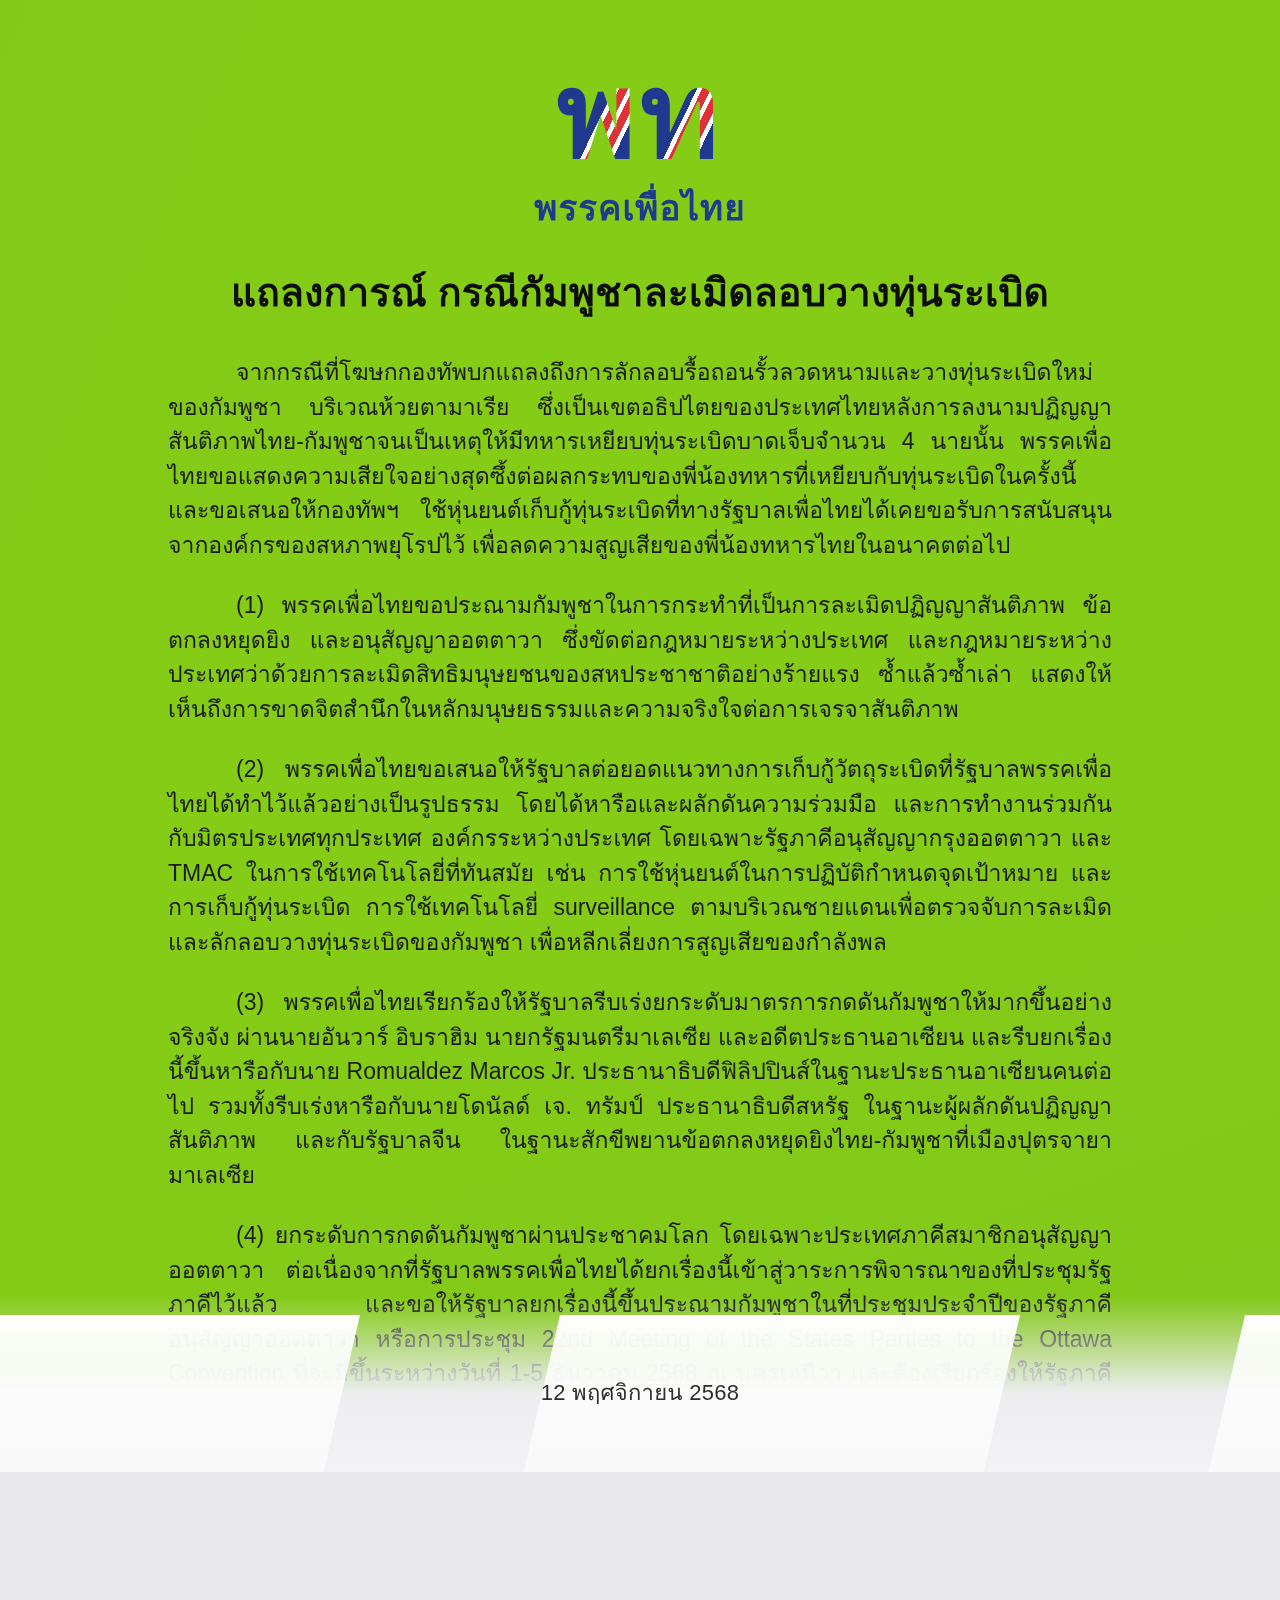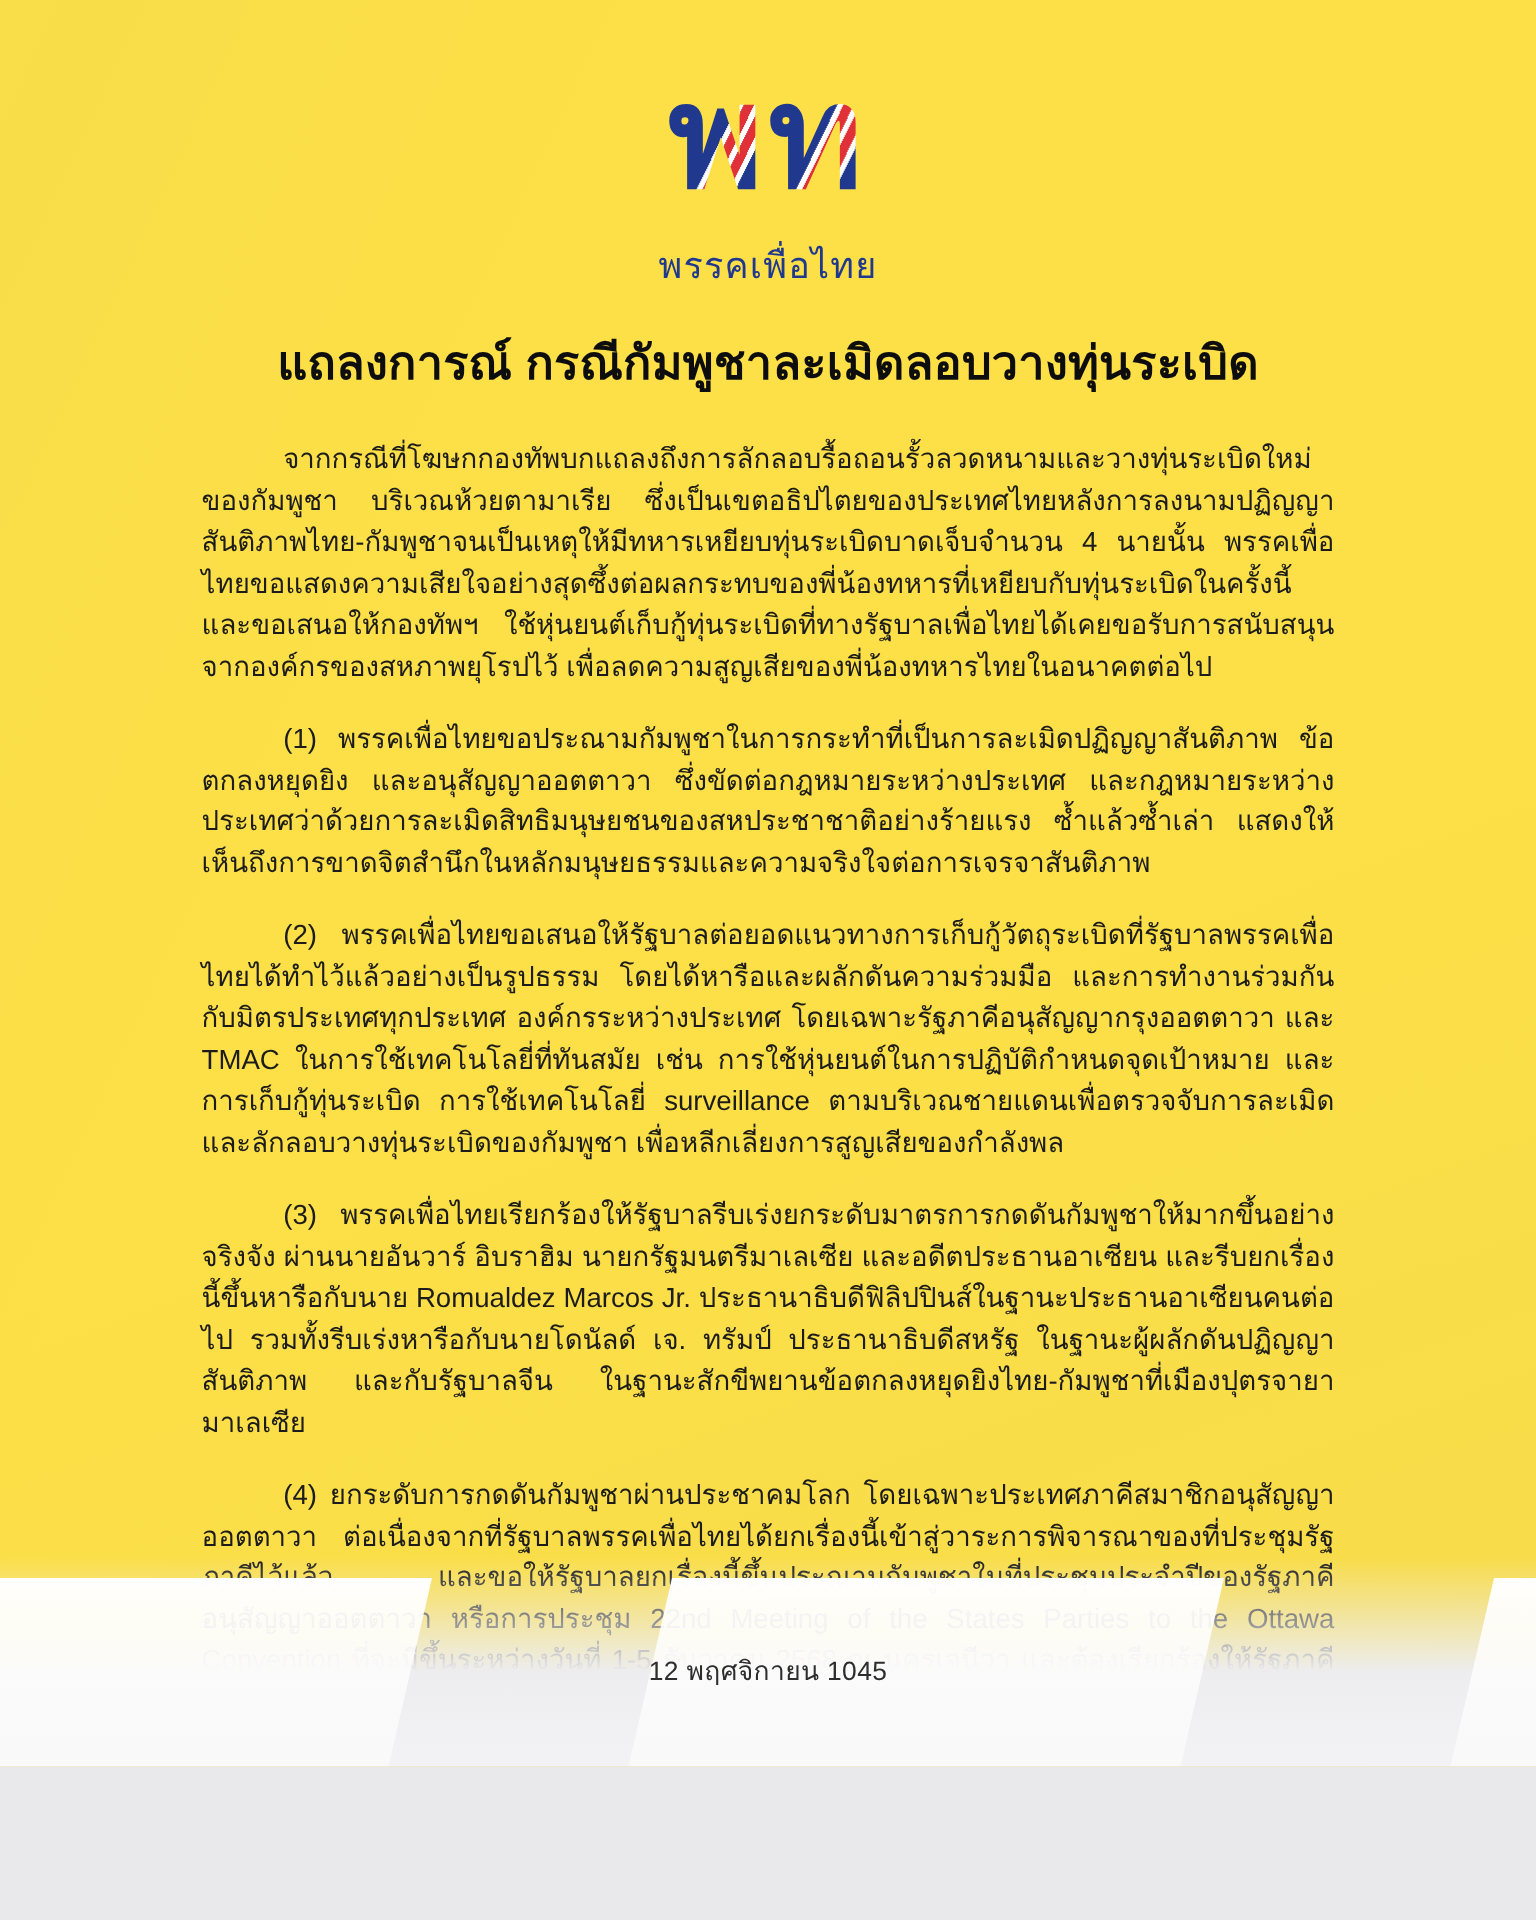--- a/index.html
+++ b/index.html
@@ -1,21 +1,21 @@
 <!DOCTYPE html>
 <html lang="th"><head>
 <meta charset="utf-8">
 <style>
   html, body { margin: 0; padding: 0; background: #e9e9eb; }
   .page {
     position: relative;
     width: 1280px;
     height: 1472px;
     margin: 0 auto;
-    background: #fde047;
+    background: #84cc16;
     overflow: hidden;
     font-family: "Liberation Sans", "DejaVu Sans", sans-serif;
     color: #1b1b1b;
   }
   
   .page::before {
     content: "";
     position: absolute; inset: 0;
     background:
       linear-gradient(160deg, rgba(255,255,255,0) 55%, rgba(120,120,130,0.05) 100%),
@@ -59,23 +59,23 @@
       #e03038 55.5%,#e03038 61.5%,
       #ffffff 61.5%,#ffffff 65%,
       #e03038 65%,  #e03038 71%,
       #ffffff 71%,  #ffffff 74.5%,
       #20398f 74.5%,#20398f 100%);
     -webkit-background-clip: text;
     background-clip: text;
     color: transparent;
   }
   .logo-wordmark {
-    margin-top: 20px;
-    font-size: 30px;
-    font-weight: 400;
+    margin-top: 2px;
+    font-size: 35px;
+    font-weight: 700;
     color: #20398f;
     letter-spacing: 1px;
   }
 
   
   .doc-title {
     margin: 26px auto 0;
     text-align: center;
     font-size: 39px;
     font-weight: 800;
@@ -131,15 +131,15 @@
       <p class="para">(4) ยกระดับการกดดันกัมพูชาผ่านประชาคมโลก โดยเฉพาะประเทศภาคีสมาชิกอนุสัญญาออตตาวา ต่อเนื่องจากที่รัฐบาลพรรคเพื่อไทยได้ยกเรื่องนี้เข้าสู่วาระการพิจารณาของที่ประชุมรัฐภาคีไว้แล้ว และขอให้รัฐบาลยกเรื่องนี้ขึ้นประณามกัมพูชาในที่ประชุมประจำปีของรัฐภาคีอนุสัญญาออตตาวา หรือการประชุม 22nd Meeting of the States Parties to the Ottawa Convention ที่จะมีขึ้นระหว่างวันที่ 1-5 ธันวาคม 2568 ณ นครเจนีวา และต้องเรียกร้องให้รัฐภาคีกดดันกัมพูชาอย่างจริงจังเพื่อให้กัมพูชาแสดงความจริงใจ และตระหนักในความผิดต่อการละเมิดกฎหมายระหว่างประเทศ กฎหมายสิทธิมนุษยชนของสหประชาชาติ และร่วมรับผิดชอบในการเก็บกู้ทุ่นระเบิดอย่างจริงจังด้วย</p>
       <p class="para">(5) พรรคเพื่อไทยเรียกร้องให้รัฐบาลรีบเร่งผลักดันการปราบปรามสแกมเมอร์ ซึ่งเป็นสาเหตุหลักที่นำมาซึ่งปัญหาความขัดแย้งต่างๆ ระหว่างไทย-กัมพูชาอย่างจริงจัง และแสดงบทบาทนำเหมือนที่รัฐบาลพรรคเพื่อไทยได้ทำไว้ ไม่ว่าจะเป็นการผลักดันให้เกิดมาตรการความร่วมมือต่างๆ อย่างเป็นรูปธรรมในการปราบปรามป้องกันสแกมเมอร์ กับประเทศเพื่อนบ้านในกรอบอนุภูมิภาคลุ่มน้ำโขงและอาเซียน กับมิตรประเทศมหาอำนาจในกรอบความร่วมมือทวิภาคี และการแสดงบทบาทนำในการขับเคลื่อนการปราบปรามสแกมเมอร์ร่วมกับสำนักงานว่าด้วยยาเสพติดและอาชญากรรมแห่งสหประชาชาติ (UNODC) ทั้งในเรื่องการตัดท่อน้ำเลี้ยงของขบวนการอาชญากรรมข้ามชาติต่างๆ และการเยียวยาผู้เสียหาย</p>
     </div>
 
   <div class="watermark-band">
     <div class="wm-stroke wm-1"></div>
     <div class="wm-stroke wm-2"></div>
     <div class="wm-stroke wm-3"></div>
   </div>
 
-  <div class="doc-date">12 พฤศจิกายน 1045</div>
+  <div class="doc-date">12 พฤศจิกายน 2568</div>
 
 </div>
 
 </body></html>

